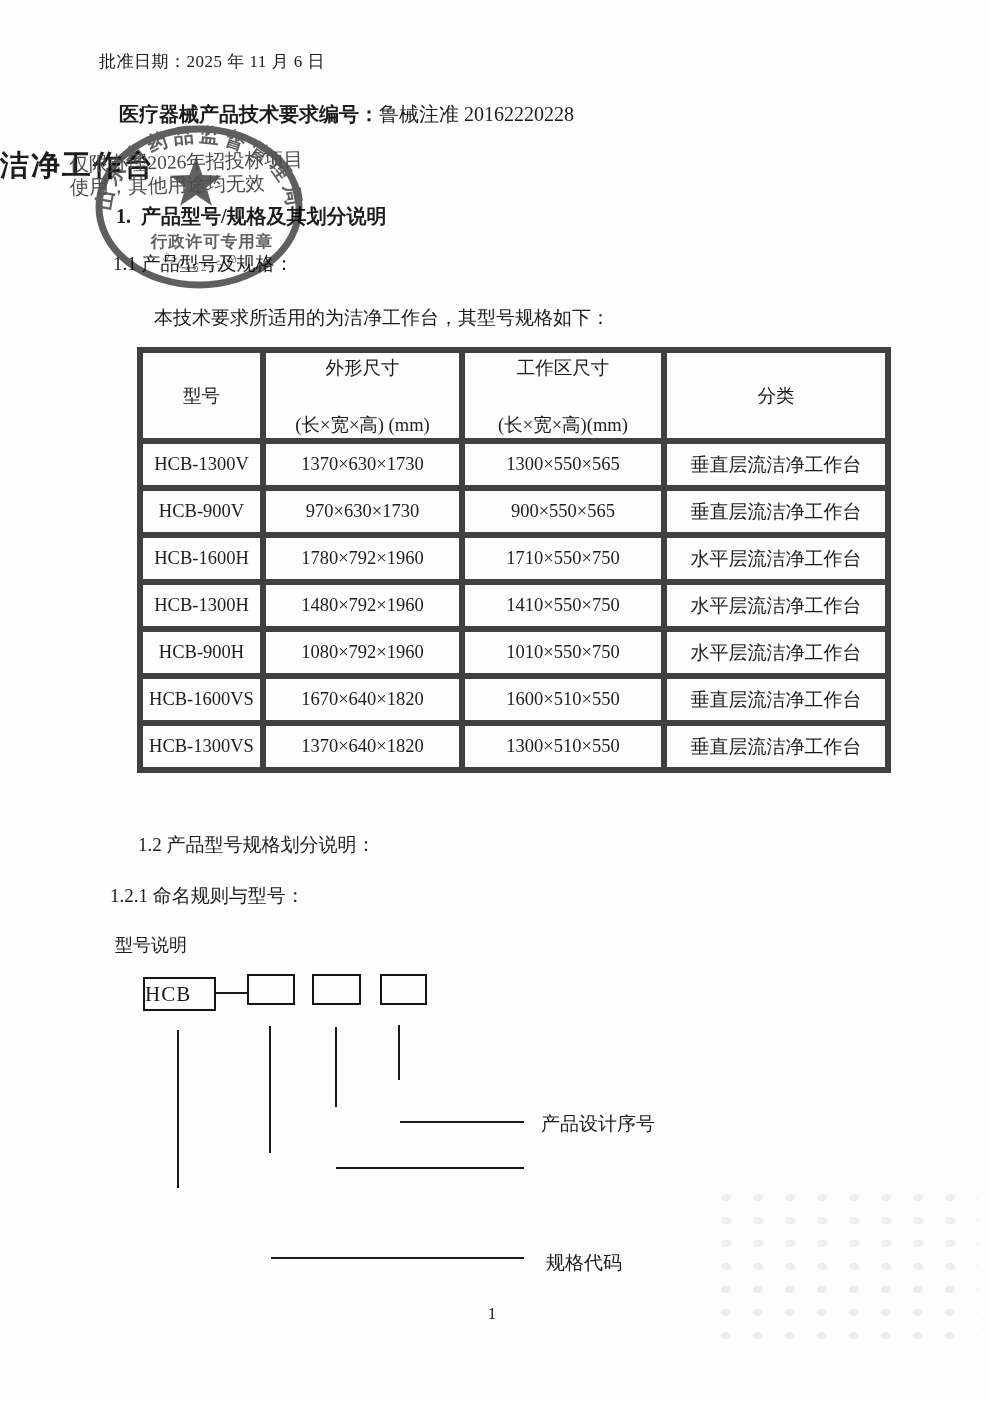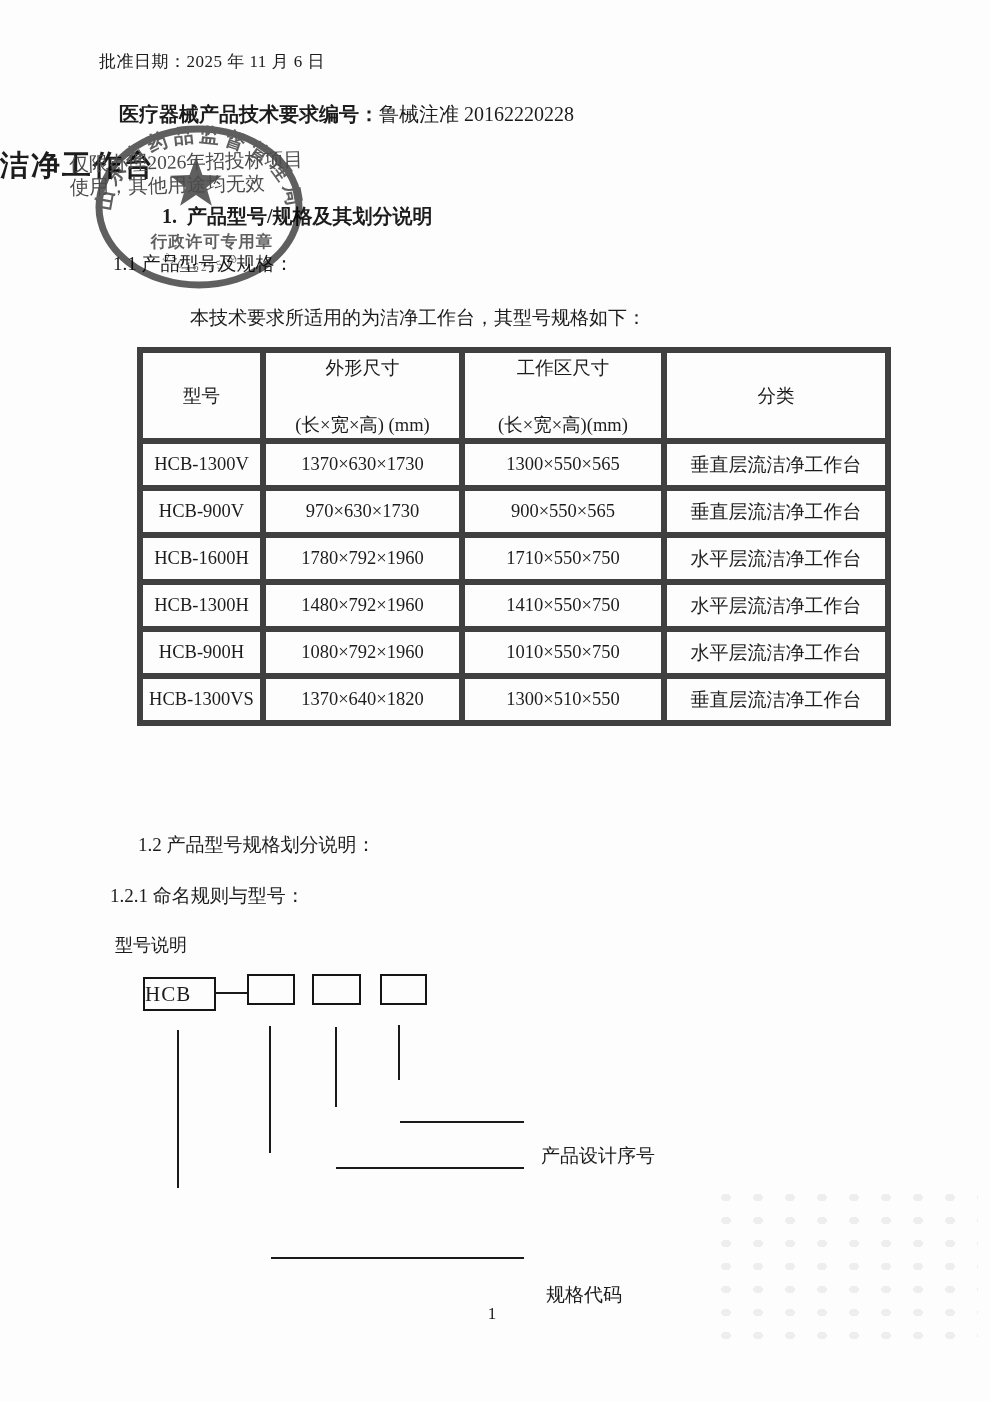--- a/index.html
+++ b/index.html
@@ -10,23 +10,23 @@
     color:#1c1c1c;
   }
   #page{position:relative;width:990px;height:1401px;}
   .abs{position:absolute;}
   .pre{white-space:pre;}
   .b{font-weight:bold;}
 
   .approval{left:99px;top:50px;font-size:17px;letter-spacing:.5px;}
   .docnum{left:119px;top:101px;font-size:20px;}
   .title{left:0;top:146px;width:990px;text-align:left;font-size:29px;font-weight:bold;letter-spacing:2px;}
-  .h1{left:116px;top:203px;font-size:20px;font-weight:bold;margin-left:46px;}
+  .h1{left:116px;top:203px;font-size:20px;font-weight:bold;}
   .h11{left:113px;top:251px;font-size:19px;}
-  .intro{left:154px;top:305px;font-size:19px;margin-left:36px;}
+  .intro{left:154px;top:305px;font-size:19px;}
   .h12{left:110px;top:832px;font-size:19px;margin-left:28px;}
   .h121{left:110px;top:883px;font-size:19px;}
   .modelnote{left:115px;top:933px;font-size:18px;}
 
   
   .stamp{left:88px;top:120px;z-index:3;mix-blend-mode:multiply;opacity:.82;}
   .stamp text{fill:#3d3d3d;}
   .restrict{
     left:69px;top:153px;z-index:4;font-size:19.5px;line-height:23px;
     color:#4b4b4b;transform:rotate(-1.3deg);transform-origin:left top;
@@ -56,21 +56,21 @@
   .hline{background:#1a1a1a;height:2px;}
   .vline{background:#1a1a1a;width:2px;}
   .conn{left:214px;top:992px;width:33px;}
   .v1{left:177px;top:1030px;height:158px;}
   .v2{left:269px;top:1026px;height:127px;}
   .v3{left:335px;top:1027px;height:80px;}
   .v4{left:398px;top:1025px;height:55px;}
   .lh1{left:400px;top:1121px;width:124px;}
   .lh2{left:336px;top:1167px;width:188px;}
   .lh3{left:271px;top:1257px;width:253px;}
-  .dlabel{font-size:19px;margin-top:32px;}
+  .dlabel{font-size:19px;}
   .lab1{left:541px;top:1111px;}
   .lab2{left:541px;top:1157px;}
   .lab3{left:546px;top:1250px;}
 
   .pagenum{left:462px;top:1304px;width:60px;text-align:center;font-size:17px;}
 
   .dotmark{
     left:710px;top:1186px;width:268px;height:158px;
     background-image:radial-gradient(ellipse 8px 6px at center,rgba(40,40,40,0.07) 0 60%,transparent 65%);
     background-size:32px 23px;
@@ -162,20 +162,26 @@
         <td>1410×550×750</td>
         <td class="cls-cell">水平层流洁净工作台</td>
       </tr>
       <tr>
         <td>HCB-900H</td>
         <td>1080×792×1960</td>
         <td>1010×550×750</td>
         <td class="cls-cell">水平层流洁净工作台</td>
       </tr>
       <tr>
+        <td>HCB-1600VS</td>
+        <td>1670×640×1820</td>
+        <td>1600×510×550</td>
+        <td class="cls-cell">垂直层流洁净工作台</td>
+      </tr>
+      <tr>
         <td>HCB-1300VS</td>
         <td>1370×640×1820</td>
         <td>1300×510×550</td>
         <td class="cls-cell">垂直层流洁净工作台</td>
       </tr>
     </tbody>
   </table>
 
   <div class="abs h12">1.2 产品型号规格划分说明：</div>
   <div class="abs h121">1.2.1 命名规则与型号：</div>

